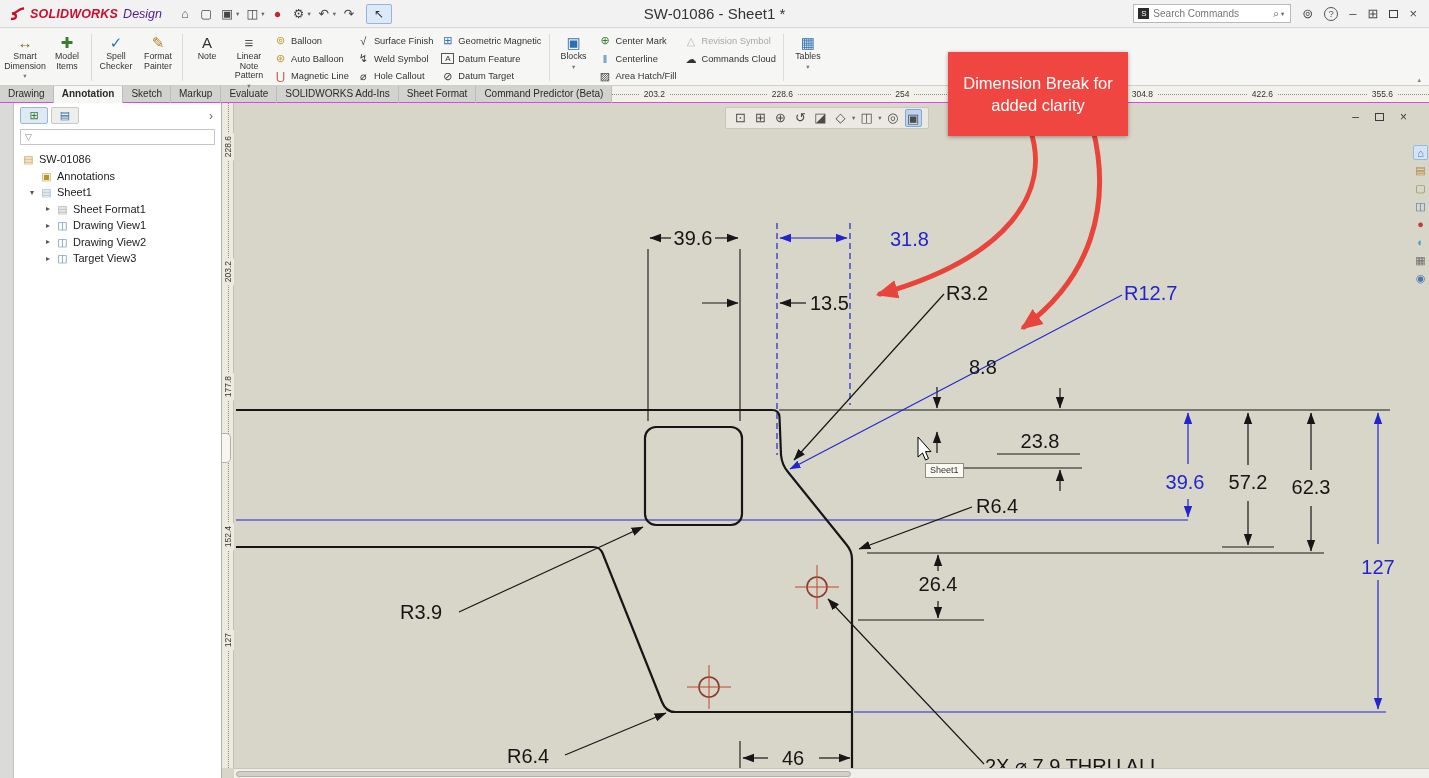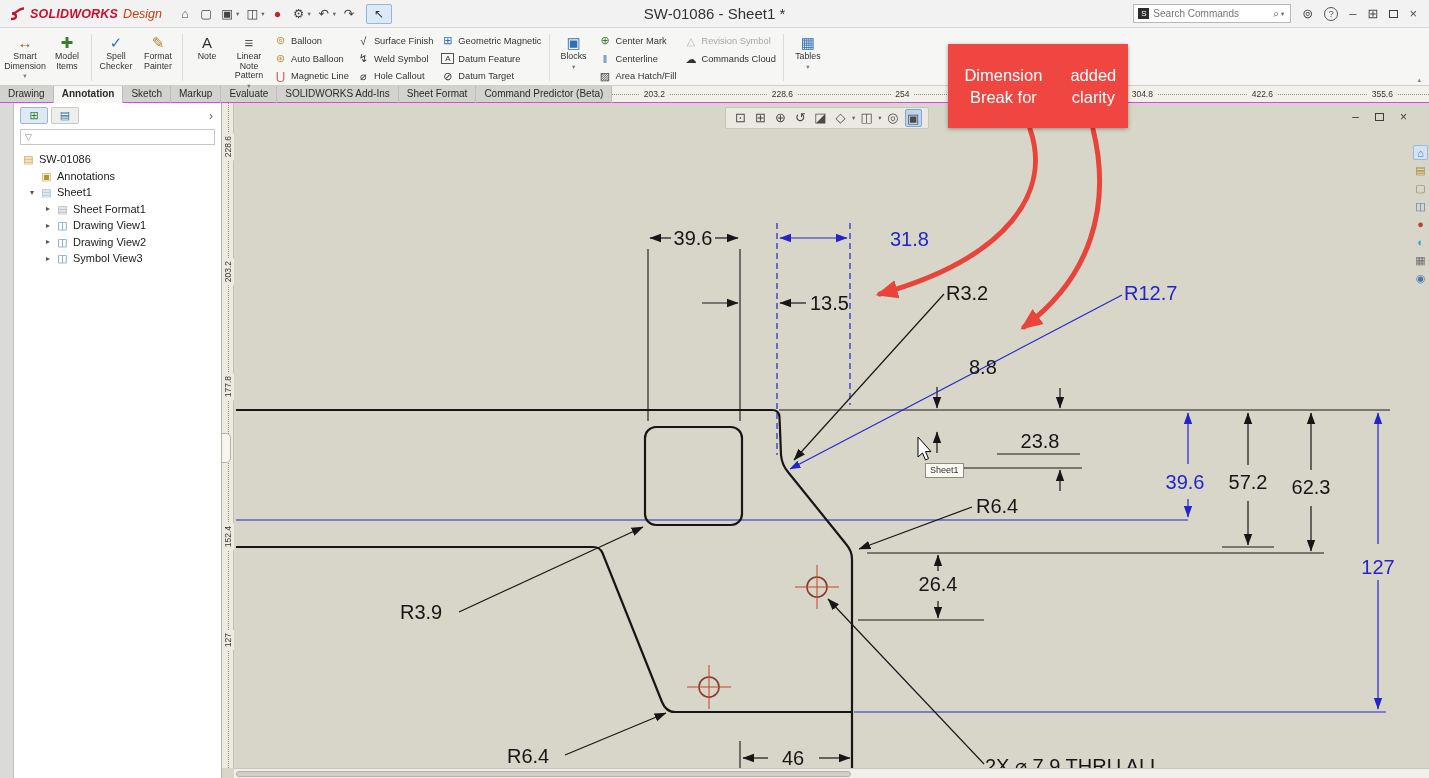--- a/index.html
+++ b/index.html
@@ -3,21 +3,21 @@
 <meta charset="utf-8">
 <style>
   *{margin:0;padding:0;box-sizing:border-box}
   html,body{width:1429px;height:778px;overflow:hidden}
   body{font-family:"Liberation Sans",sans-serif;background:#d8d6c8;position:relative;color:#333}
 
   
   .titlebar{height:28px;background:#f2f2f2;border-bottom:1px solid #d8d8d6;display:flex;align-items:center;position:relative;z-index:20}
   .tb-left{display:flex;align-items:center;gap:1px;padding-left:8px}
   .logo-word{color:#c8102e;font-weight:bold;font-style:italic;font-size:12.5px;margin-left:3px;letter-spacing:.2px}
-  .logo-suffix{color:#c2410c;font-style:italic;font-size:12.5px;margin:0 12px 0 4px}
+  .logo-suffix{color:#4c1d95;font-style:italic;font-size:12.5px;margin:0 12px 0 4px}
   .qbtn{min-width:20px;text-align:center;font-size:12.5px;color:#444;line-height:26px;cursor:default}
   .qcaret{font-size:6.5px;color:#666;margin:0 2px 0 -2px}
   .q-red{color:#c0262b}
   .selbtn{width:26px;height:20px;border:1px solid #94b6da;background:#dce9f7;border-radius:2px;text-align:center;line-height:18px;font-size:12px;color:#333;margin-left:6px}
   .doc-title{position:absolute;left:50%;transform:translateX(-50%);line-height:28px;font-size:15px;color:#333;white-space:nowrap}
   .tb-right{margin-left:auto;display:flex;align-items:center;gap:11px;padding-right:12px}
   .searchbox{display:flex;align-items:center;width:158px;height:19px;background:#fff;border:1px solid #b8b8b8;font-size:10px;gap:4px;padding:0 4px}
   .sw-badge{width:11px;height:11px;background:#2b2b2b;color:#fff;font-size:8px;line-height:11px;text-align:center;flex:none}
   .searchbox input{border:none;outline:none;flex:1;min-width:0;font-size:10px;color:#555;background:transparent;font-family:inherit}
   .sicon{color:#555;font-size:10.5px}
@@ -73,21 +73,21 @@
   .vb-caret{font-size:6.5px;color:#666}
   .vb-icon.sel{background:#bcd4ee;border:1px solid #7fa8d4;border-radius:2px}
   .winctrl{position:absolute;top:7px;right:22px;display:flex;gap:16px;z-index:6;color:#3c3c3c;font-size:12px;align-items:center}
   .taskstrip{position:absolute;right:0;top:42px;width:17px;display:flex;flex-direction:column;gap:3px;align-items:center;z-index:6}
   .ts-icon{width:15px;height:15px;font-size:11px;line-height:15px;text-align:center;border-radius:2px}
   .ts-icon.sel{background:#d4e4f6;border:1px solid #9ab8d8}
   .hscroll{position:absolute;left:12px;right:0;bottom:0;height:10px;background:#f0efe9;border-top:1px solid #c8c6ba;z-index:5}
   .hthumb{position:absolute;left:2px;top:1.5px;height:6px;width:615px;background:#d2d0c6;border:1px solid #b5b3a7;border-radius:3px}
 
   
-  .callout{position:absolute;left:948px;top:44px;width:180px;height:84px;background:#ef4641;color:#fff;z-index:60;display:flex;flex-direction:row;align-items:center;justify-content:center;font-size:16.5px;line-height:1.35;box-shadow:0 1px 4px rgba(0,0,0,.35);text-align:center}
+  .callout{position:absolute;left:948px;top:52px;width:180px;height:84px;background:#ef4641;color:#fff;z-index:60;display:flex;flex-direction:column;align-items:center;justify-content:center;font-size:16.5px;line-height:1.35;box-shadow:0 1px 4px rgba(0,0,0,.35);text-align:left}
   .overlay{position:absolute;left:0;top:0;z-index:58;pointer-events:none}
   .tooltip{position:absolute;left:925px;top:463px;z-index:57;background:#fbfaf2;border:1px solid #8c8c82;font-size:9px;padding:0 4px;line-height:13px;color:#333}
 
   svg text{font-family:"Liberation Sans",sans-serif}
 </style>
 </head>
 <body>
 
 <div class="titlebar">
   <div class="tb-left">
@@ -296,21 +296,21 @@
         <span>Drawing View1</span>
       </div>
       <div class="trow" style="padding-left:30px">
         <span class="texp">▸</span>
         <span class="ticon" style="color:#4a7fb5">◫</span>
         <span>Drawing View2</span>
       </div>
       <div class="trow" style="padding-left:30px">
         <span class="texp">▸</span>
         <span class="ticon" style="color:#4a7fb5">◫</span>
-        <span>Symbol View3</span>
+        <span>Target View3</span>
       </div>
     </div>
   </div>
 
   <div class="pane">
 
     <svg class="drawing" width="1207" height="675" viewBox="0 0 1207 675">
       <defs>
         <marker id="ab" viewBox="0 0 10 10" refX="9.5" refY="5" markerWidth="10" markerHeight="10" orient="auto-start-reverse">
             <path d="M0,1.4 L10,5 L0,8.6 z" fill="#161616"></path>

